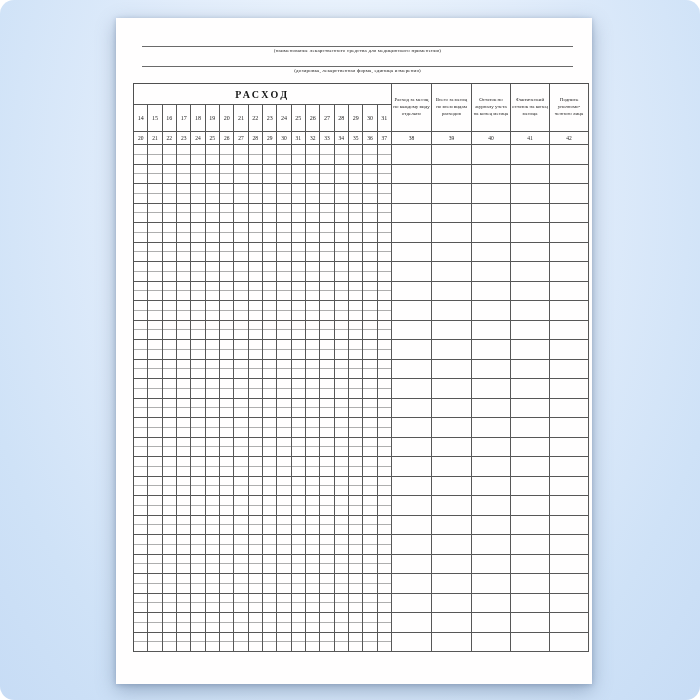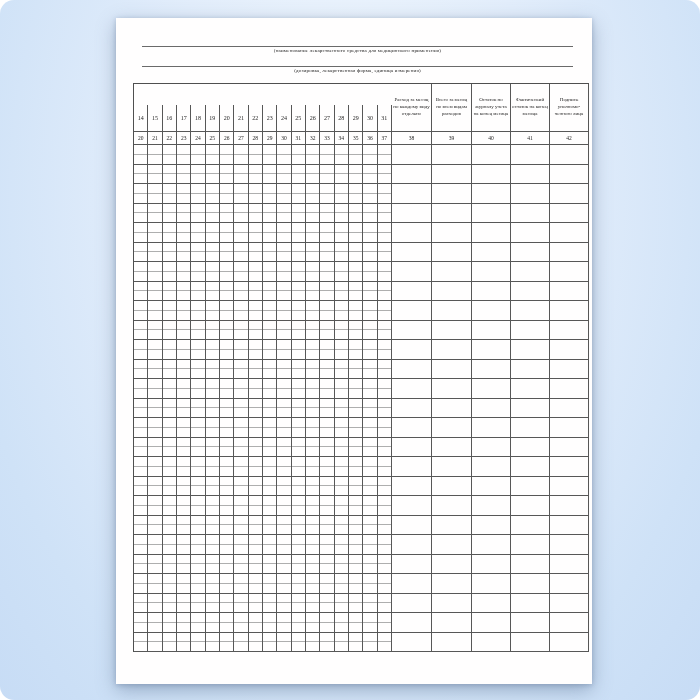--- a/index.html
+++ b/index.html
@@ -60,20 +60,21 @@
 
 <div class="bg"></div>
 
 <div class="paper">
   <div class="hline l1"></div>
   <div class="caption c1">(наименование лекарственного средства для медицинского применения)</div>
   <div class="hline l2"></div>
   <div class="caption c2">(дозировка, лекарственная форма, единица измерения)</div>
 
   <div class="form-table" id="ledger">
+    <div class="title-cell">РАСХОД</div>
 
   <div class="wide-head" style="grid-column: 19;">Расход за месяц по каждому виду отдельно</div>
       <div class="wide-head" style="grid-column: 20;">Всего за месяц по всем видам расходов</div>
       <div class="wide-head" style="grid-column: 21;">Остаток по журналу учета на конец месяца</div>
       <div class="wide-head" style="grid-column: 22;">Фактический остаток на конец месяца</div>
       <div class="wide-head" style="grid-column: 23;">Подпись уполномо-ченного лица</div>
       <div class="day-head" style="grid-column: 1;">14</div>
       <div class="day-head" style="grid-column: 2;">15</div>
       <div class="day-head" style="grid-column: 3;">16</div>
       <div class="day-head" style="grid-column: 4;">17</div>

